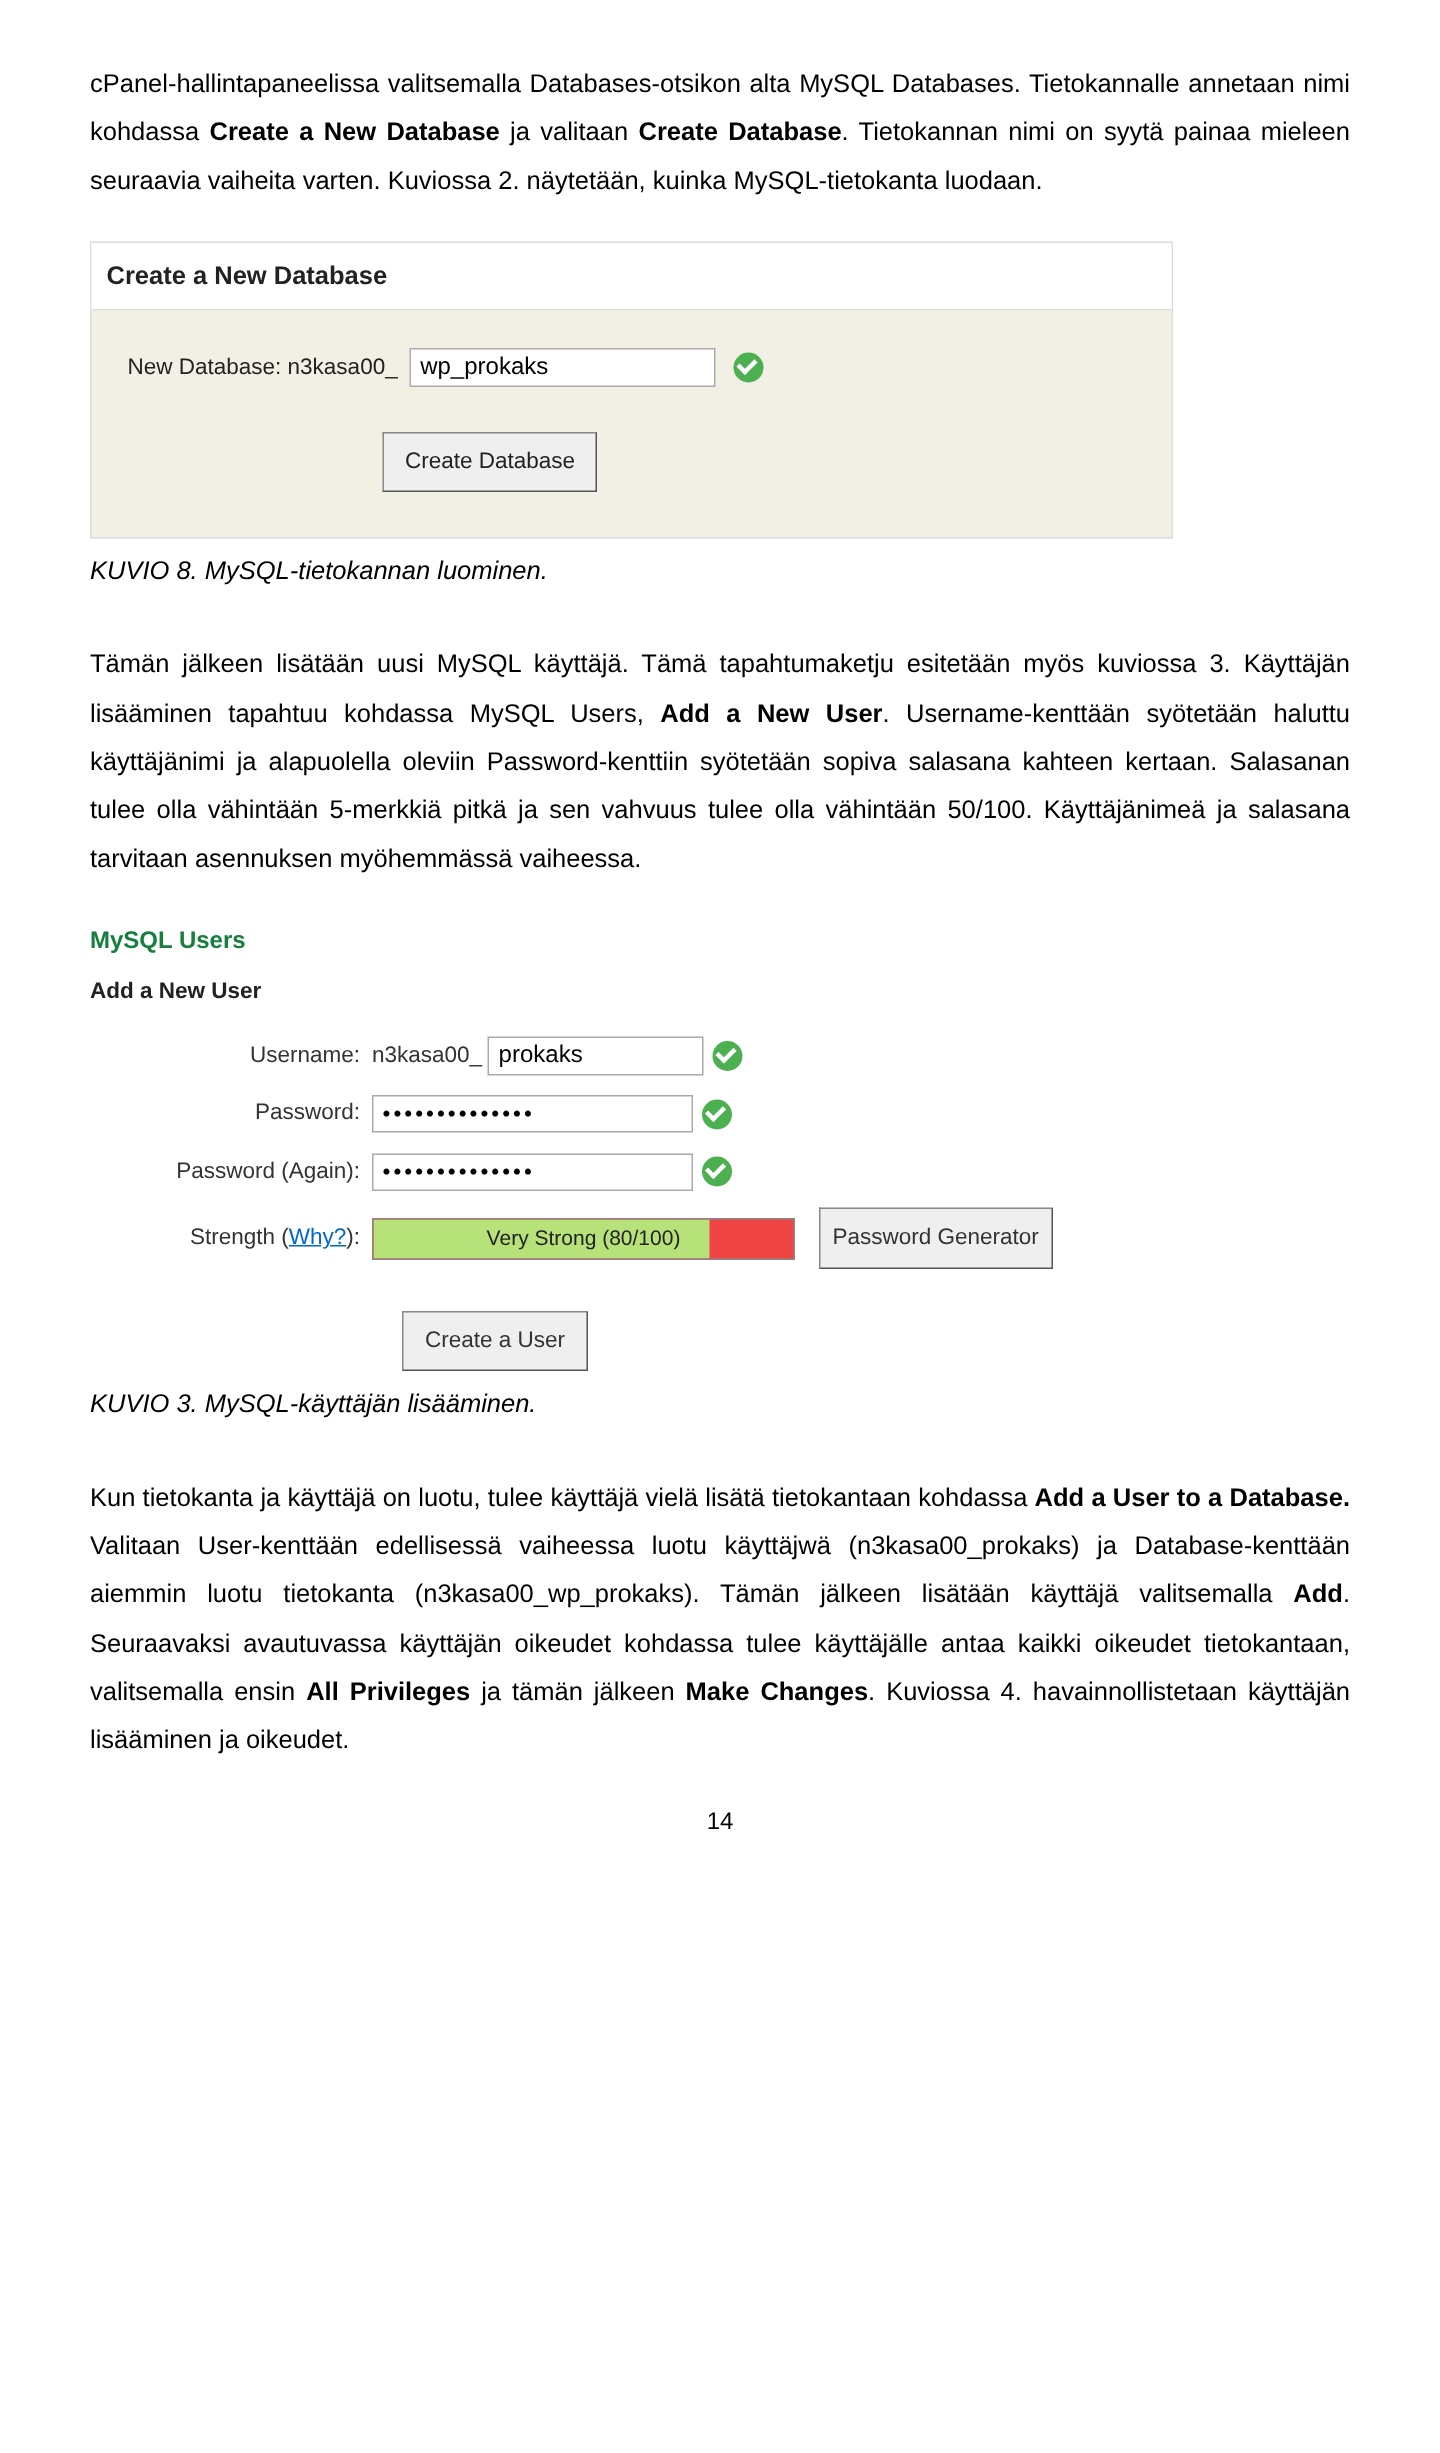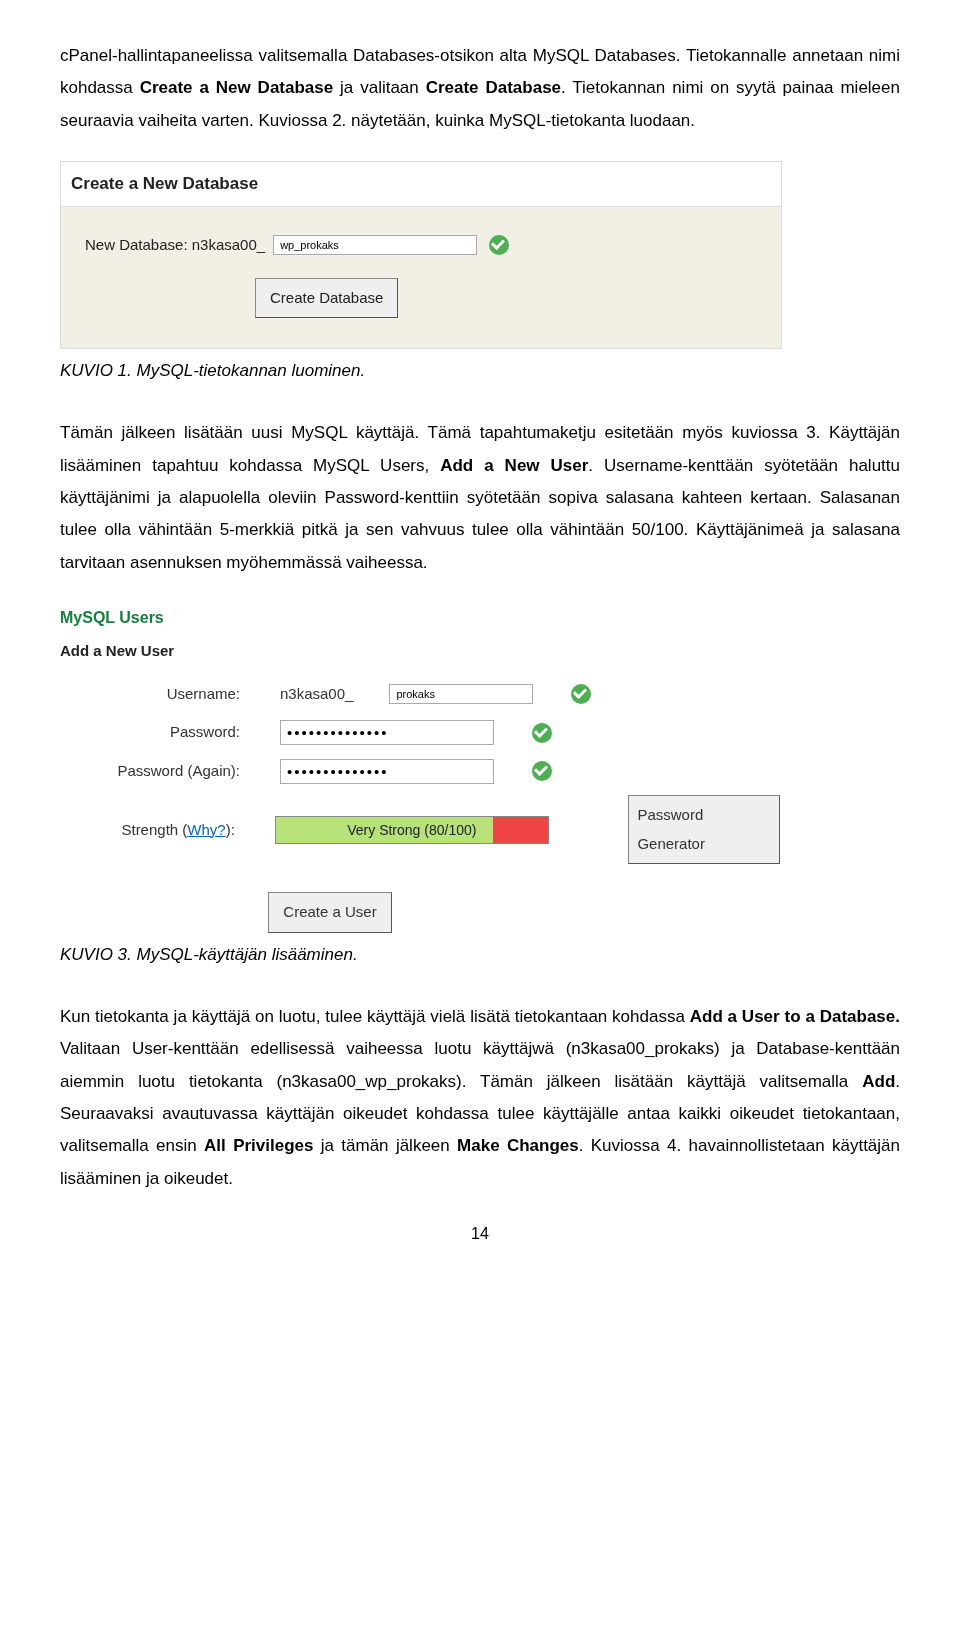--- a/index.html
+++ b/index.html
@@ -40,30 +40,30 @@
     font-size: 17px;
     border-bottom: 1px solid #ddd;
   }
   .shot1-body {
     padding: 24px 24px 0 24px;
   }
   .row1 {
     display: flex;
     align-items: center;
     gap: 8px;
-    margin-bottom: 18px;
+    margin-bottom: 28px;
   }
   .rowcenter {
     padding-left: 170px;
   }
   .txtin {
     border: 1px solid #aaa;
     background: #fff;
     padding: 3px 6px;
-    font-size: 11px;
+    font-size: 16px;
     font-family: Verdana, Arial, sans-serif;
     width: 190px;
   }
   .btn {
     display: inline-block;
     background: #efefef;
     border: 1px solid #888;
     border-right-color: #555;
     border-bottom-color: #555;
     padding: 5px 14px;
@@ -110,21 +110,20 @@
   .shot2-h2 {
     font-weight: bold;
     font-size: 15px;
     color: #222;
     margin-bottom: 14px;
   }
   .shot2-row {
     display: flex;
     align-items: center;
     margin-bottom: 10px;
-    gap: 32px;
   }
   .shot2-label {
     width: 180px;
     text-align: right;
     padding-right: 8px;
   }
   .pwin {
     border: 1px solid #aaa;
     background: #fff;
     padding: 3px 6px;
@@ -187,21 +186,21 @@
       <span>New Database: n3kasa00_</span>
       <input class="txtin" type="text" value="wp_prokaks" style="">
       <span class="check-icon"></span>
     </div>
     <div class="rowcenter">
       <span class="btn">Create Database</span>
     </div>
   </div>
 </div>
 
-<p class="caption">KUVIO 1. MySQL-tietokannan luominen.</p>
+<p class="caption">KUVIO 8. MySQL-tietokannan luominen.</p>
 
 <p class="para">
   <span>Tämän jälkeen lisätään uusi MySQL käyttäjä. Tämä tapahtumaketju esitetään myös kuviossa 3. Käyttäjän lisääminen tapahtuu kohdassa MySQL Users, </span><span class="bold">Add a New User</span><span>. Username-kenttään syötetään haluttu käyttäjänimi ja alapuolella oleviin Password-kenttiin syötetään sopiva salasana kahteen kertaan. Salasanan tulee olla vähintään 5-merkkiä pitkä ja sen vahvuus tulee olla vähintään 50/100. Käyttäjänimeä ja salasana tarvitaan asennuksen myöhemmässä vaiheessa.</span>
 </p>
 
 <div class="shot2">
   <div class="shot2-h1">MySQL Users</div>
   <div class="shot2-h2">Add a New User</div>
 
   <div class="shot2-row">

